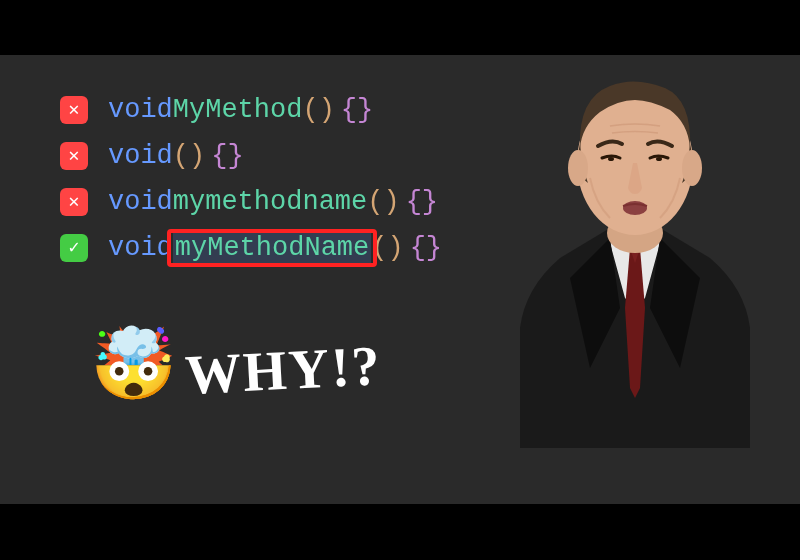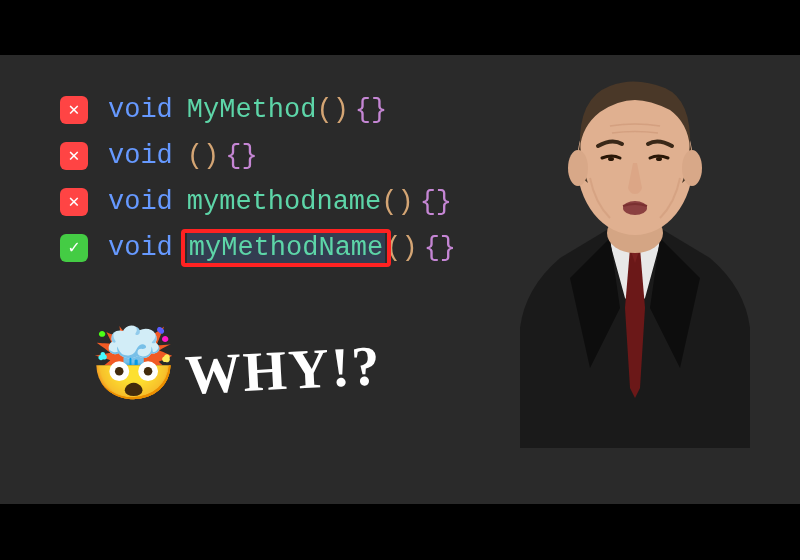--- a/index.html
+++ b/index.html
@@ -58,21 +58,20 @@
       background: #44cc44;
     }
     .icon-inner {
       color: #fff;
       font-size: 18px;
       font-weight: bold;
       line-height: 1;
     }
     .kw-void {
       color: #6699ff;
-      margin-right: 14px;
     }
     .method-name {
       color: #5dd5a8;
     }
     .parens {
       color: #d4a574;
     }
     .braces {
       color: #c586d4;
       margin-left: 6px;

